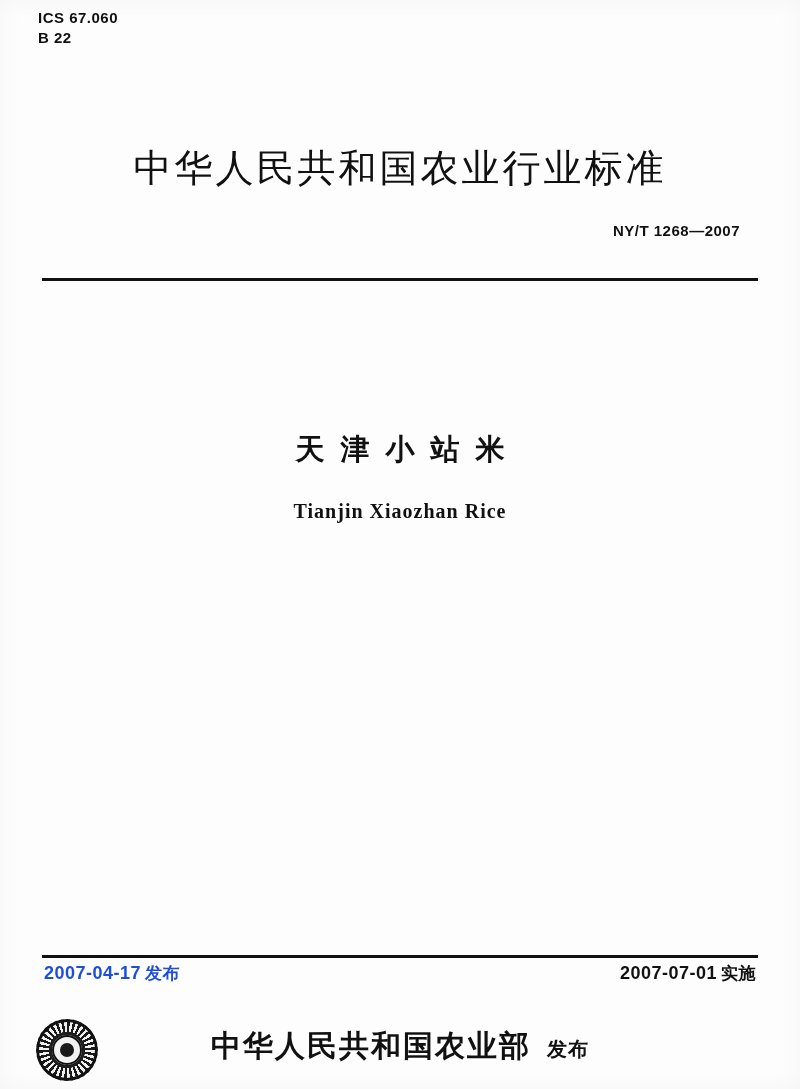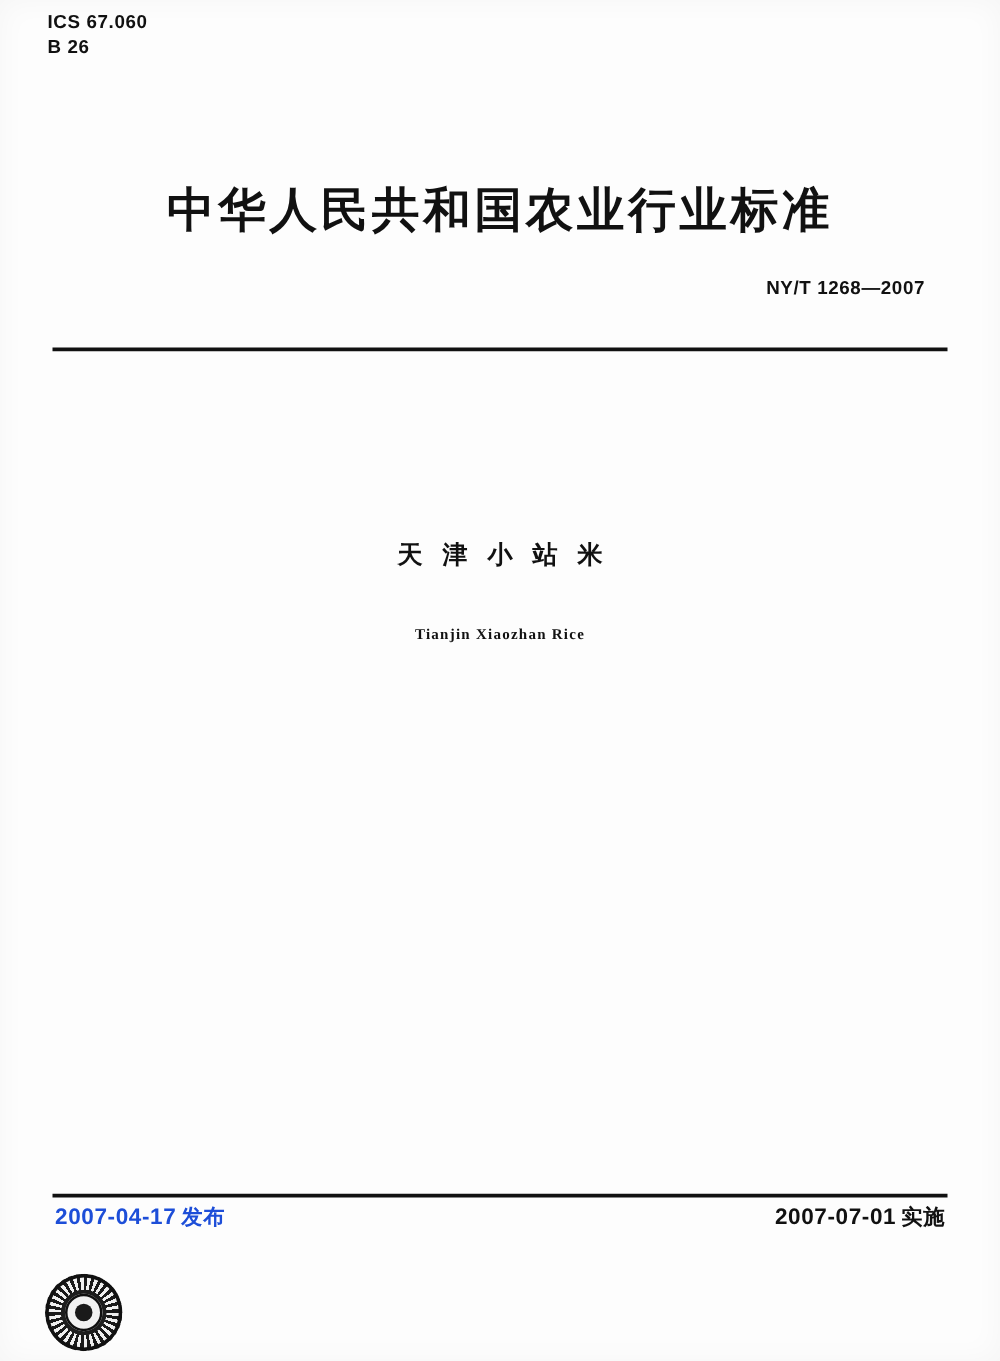--- a/index.html
+++ b/index.html
@@ -68,21 +68,21 @@
   }
 
   .main-title {
     position: absolute;
     left: 0;
     right: 0;
     top: 143px;
     text-align: center;
     font-family: "DejaVu Sans", sans-serif;
     font-size: 38px;
-    font-weight: bold;
+    font-weight: normal;
     letter-spacing: 3px;
     color: #111;
   }
 
   .std-number {
     position: absolute;
     right: 60px;
     top: 222px;
     font-family: "Liberation Sans", sans-serif;
     font-size: 15px;
@@ -100,35 +100,35 @@
     background: #111;
   }
 
   .doc-title-cn {
     position: absolute;
     left: 0;
     right: 0;
     top: 430px;
     text-align: center;
     font-family: "DejaVu Sans", sans-serif;
-    font-size: 20px;
+    font-size: 29px;
     font-weight: bold;
     letter-spacing: 16px;
     text-indent: 16px;
     color: #111;
   }
 
   .doc-title-en {
     position: absolute;
     left: 0;
     right: 0;
     top: 500px;
     text-align: center;
     font-family: "Liberation Serif", serif;
-    font-size: 12px;
+    font-size: 20px;
     font-weight: bold;
     letter-spacing: 1px;
     color: #111;
   }
 
   .rule-bottom {
     position: absolute;
     left: 42px;
     right: 42px;
     top: 955px;
@@ -217,21 +217,21 @@
     letter-spacing: 1px;
   }
 </style>
 </head>
 <body>
 
 <div class="page">
 
   <div class="ics-block">
     <div class="ics-line">ICS 67.060</div>
-    <div class="ics-line">B 26</div>
+    <div class="ics-line">B 22</div>
   </div>
 
 
 
   <div class="main-title">中华人民共和国农业行业标准</div>
 
   <div class="std-number">NY/T 1268—2007</div>
 
   <div class="rule-top"></div>
 
@@ -245,14 +245,17 @@
   </div>
 
   <div class="date-impl">
     <span>2007-07-01</span><span class="label-cn">实施</span>
   </div>
 
   <div class="emblem">
     <div class="emblem-inner"></div>
   </div>
 
+  <div class="publisher">
+    <span>中华人民共和国农业部</span><span class="pub-verb">发布</span>
+  </div>
 
 </div>
 
 </body></html>

